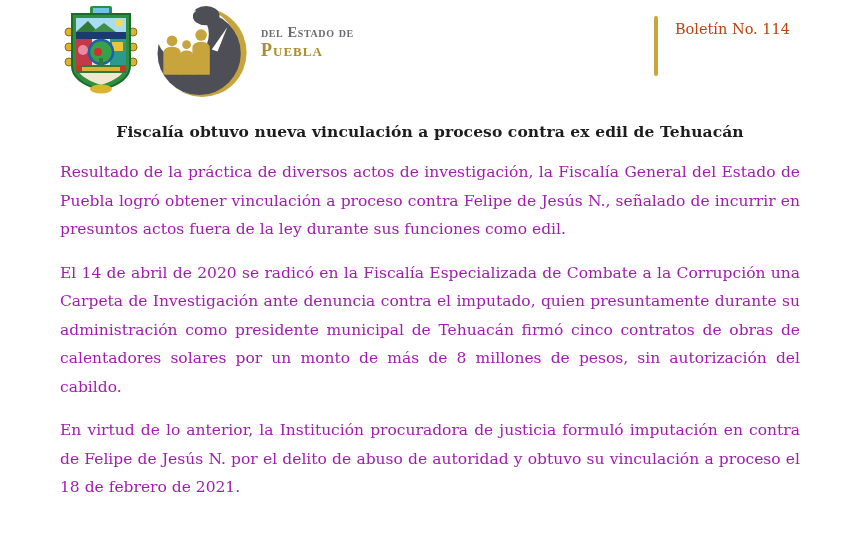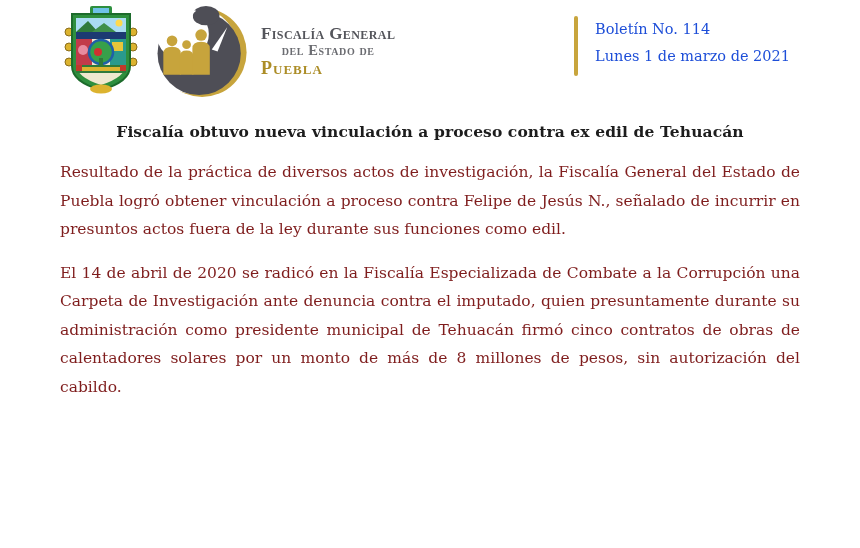--- a/index.html
+++ b/index.html
@@ -34,38 +34,38 @@
   .logo-line2 {
     font-variant: small-caps; font-weight: 600; font-size: 14.5px;
     line-height: 1.1; color: #6b6c71; letter-spacing: 0.6px; text-align: center;
   }
   .logo-line3 {
     font-variant: small-caps; font-weight: 700; font-size: 18px;
     line-height: 1.1; color: #ac8d27; letter-spacing: 1px;
   }
   .boletin { margin-left: auto; margin-right: 70px; display: flex; margin-top: 11px; }
   .gold-bar { width: 4px; height: 60px; background: #c8a53d; border-radius: 2px; flex: none; }
-  .boletin-text { margin-left: 17px; font-size: 14.5px; color: #1d4ed8; }
+  .boletin-text { margin-left: 17px; font-size: 14.5px; color: #c2410c; }
   .boletin-number { margin-top: 5px; white-space: nowrap; }
   .boletin-date { margin-top: 11px; white-space: nowrap; }
   
   .title {
     margin: 26px 60px 8px;
     text-align: center;
     font-size: 15.5px;
     font-weight: 700;
     color: #1d1d1d;
     letter-spacing: 0.1px;
   }
   .body-text { margin: 17px 60px 0; }
   .body-text p {
     margin: 0 0 15px;
     font-size: 15.5px;
     line-height: 28.5px;
-    color: #7f1d1d;
+    color: #a21caf;
     text-align: justify;
   }
 </style>
 </head>
 <body>
 
 <div class="page">
 
   <header class="header">
 
@@ -115,37 +115,36 @@
         <g fill="#c7a43c">
           <circle cx="22" cy="37" r="5.5"></circle>
           <path d="M13 72 V50 Q13 43 22 43 Q31 43 31 50 V72 Z"></path>
           <circle cx="37" cy="41" r="4.5"></circle>
           <path d="M30 72 V53 Q30 47 37 47 Q44 47 44 53 V72 Z"></path>
           <circle cx="52" cy="31" r="6"></circle>
           <path d="M43 72 V45 Q43 38 52 38 Q61 38 61 45 V72 Z"></path>
         </g>
       </svg>
       <div class="logo-text">
-        <div class="logo-line1">Fiscalía General</div>
         <div class="logo-line2">del Estado de</div>
         <div class="logo-line3">Puebla</div>
       </div>
     </div>
 
     <div class="boletin">
       <div class="gold-bar"></div>
       <div class="boletin-text">
         <div class="boletin-number">Boletín No. 114</div>
-        <div class="boletin-date">Lunes 1 de marzo de 2021</div>
       </div>
     </div>
 
   </header>
 
   <main>
     <h1 class="title">Fiscalía obtuvo nueva vinculación a proceso contra ex edil de Tehuacán</h1>
     <div class="body-text">
       <p>Resultado de la práctica de diversos actos de investigación, la Fiscalía General del Estado de Puebla logró obtener vinculación a proceso contra Felipe de Jesús N., señalado de incurrir en presuntos actos fuera de la ley durante sus funciones como edil.</p>
       <p>El 14 de abril de 2020 se radicó en la Fiscalía Especializada de Combate a la Corrupción una Carpeta de Investigación ante denuncia contra el imputado, quien presuntamente durante su administración como presidente municipal de Tehuacán firmó cinco contratos de obras de calentadores solares por un monto de más de 8 millones de pesos, sin autorización del cabildo.</p>
+      <p>En virtud de lo anterior, la Institución procuradora de justicia formuló imputación en contra de Felipe de Jesús N. por el delito de abuso de autoridad y obtuvo su vinculación a proceso el 18 de febrero de 2021.</p>
     </div>
   </main>
 
 </div>
 
 </body></html>

